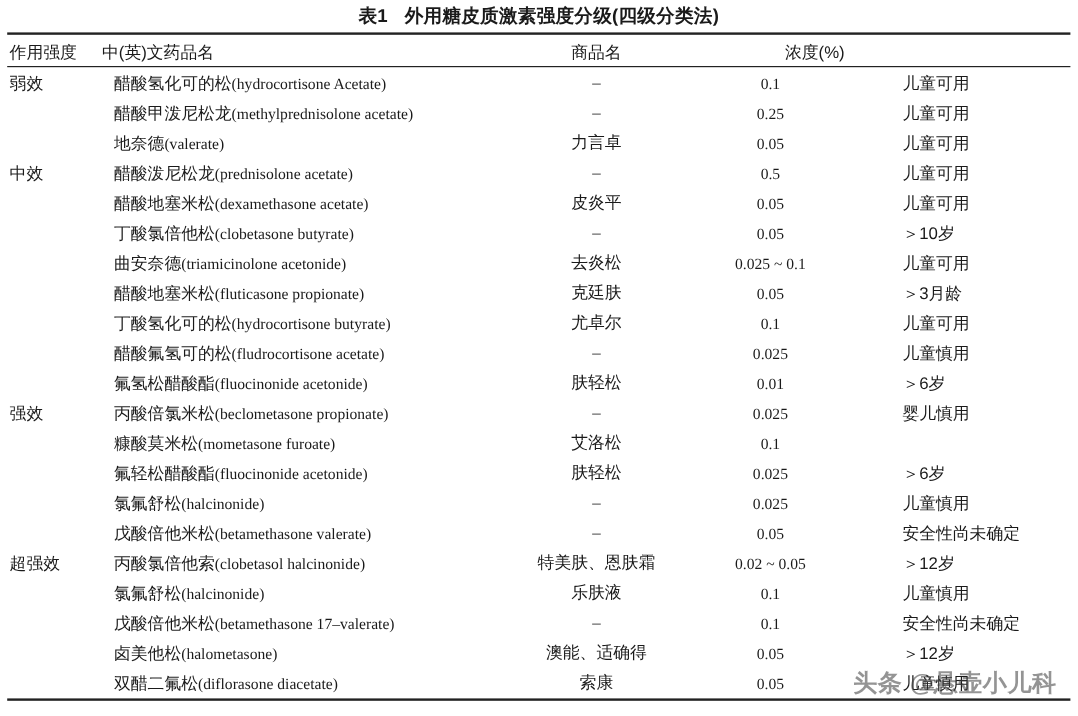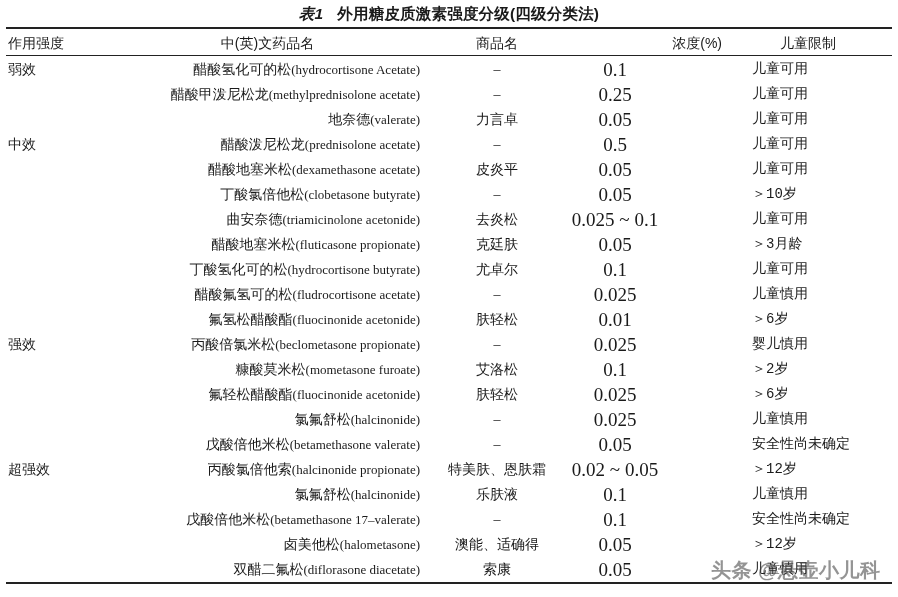--- a/index.html
+++ b/index.html
@@ -32,21 +32,20 @@
     width: 898px;
     text-align: center;
     font-size: 15.5px;
     line-height: 21px;
     letter-spacing: 0.2px;
     white-space: nowrap;
   }
   .caption .cap-label {
     font-weight: bold;
     font-family: "Liberation Sans", "DejaVu Sans", sans-serif;
-    font-style: italic;
   }
   .caption .cap-gap {
     display: inline-block;
     width: 14px;
   }
   .caption .cap-title {
     font-family: "Liberation Sans", "DejaVu Sans", sans-serif;
     font-weight: bold;
   }
 
@@ -70,23 +69,23 @@
     height: 21px;
   }
   .thead .th {
     position: absolute;
     font-size: 14px;
     line-height: 21px;
     white-space: nowrap;
     font-family: "Liberation Sans", "DejaVu Sans", sans-serif;
   }
   .th-strength { left: 8px;   text-align: center; }
-  .th-drug     { left: 105px;  width: 325px; text-align: center; }
+  .th-drug     { left: 85px;  width: 325px; text-align: left; }
   .th-trade    { left: 422px; width: 150px; text-align: center; }
-  .th-conc     { left: 572px; width: 150px; text-align: right; }
+  .th-conc     { left: 604px; width: 150px; text-align: center; }
   .th-restrict { left: 724px; width: 168px; text-align: center; }
 
   
   .tbody {
     position: absolute;
     left: 0;
     top: 57px;
     width: 898px;
   }
   .row {
@@ -102,47 +101,47 @@
   }
   .c-strength {
     left: 8px;
     width: 84px;
     text-align: left;
     font-family: "Liberation Sans", "DejaVu Sans", sans-serif;
   }
   .c-drug {
     left: 95px;
     width: 325px;
-    text-align: right;
+    text-align: left;
     font-family: "Liberation Sans", "DejaVu Sans", sans-serif;
   }
   .c-drug .latin {
     font-family: "Liberation Serif", "DejaVu Serif", serif;
     font-size: 13px;
   }
   .c-trade {
     left: 422px;
     width: 150px;
     text-align: center;
     font-family: Liberation Serif, serif;
   }
   .c-conc {
-    left: 540px;
+    left: 567px;
     width: 150px;
     text-align: center;
     font-family: "Liberation Serif", "DejaVu Serif", serif;
-    font-size: 19px;
+    font-size: 13px;
   }
   .c-restrict {
     left: 724px;
     width: 168px;
     text-align: left;
     padding-left: 28px;
     box-sizing: border-box;
-    font-family: Liberation Mono, monospace;
+    font-family: Liberation Sans, sans-serif;
   }
   .dash {
     font-family: "Liberation Serif", "DejaVu Serif", serif;
   }
 
   
   .watermark {
     position: absolute;
     left: 711px;
     top: 555px;
@@ -169,21 +168,20 @@
 
   <div class="rule rule-top"></div>
   <div class="rule rule-header"></div>
   <div class="rule rule-bottom"></div>
 
   <div class="thead">
     <div class="th th-strength">作用强度</div>
     <div class="th th-drug">中(英)文药品名</div>
     <div class="th th-trade">商品名</div>
     <div class="th th-conc">浓度(%)</div>
-    <div class="th th-restrict">儿童限制</div>
   </div>
 
   <div class="tbody" id="table-body">
       <div class="row">
         <div class="cell c-strength">弱效</div>
         <div class="cell c-drug"><span>醋酸氢化可的松</span><span class="latin">(hydrocortisone Acetate)</span></div>
         <div class="cell c-trade dash">–</div>
         <div class="cell c-conc">0.1</div>
         <div class="cell c-restrict">儿童可用</div>
       </div>
@@ -262,21 +260,20 @@
         <div class="cell c-drug"><span>丙酸倍氯米松</span><span class="latin">(beclometasone propionate)</span></div>
         <div class="cell c-trade dash">–</div>
         <div class="cell c-conc">0.025</div>
         <div class="cell c-restrict">婴儿慎用</div>
       </div>
       <div class="row">
         <div class="cell c-strength"></div>
         <div class="cell c-drug"><span>糠酸莫米松</span><span class="latin">(mometasone furoate)</span></div>
         <div class="cell c-trade">艾洛松</div>
         <div class="cell c-conc">0.1</div>
-        <div class="cell c-restrict">＞2岁</div>
       </div>
       <div class="row">
         <div class="cell c-strength"></div>
         <div class="cell c-drug"><span>氟轻松醋酸酯</span><span class="latin">(fluocinonide acetonide)</span></div>
         <div class="cell c-trade">肤轻松</div>
         <div class="cell c-conc">0.025</div>
         <div class="cell c-restrict">＞6岁</div>
       </div>
       <div class="row">
         <div class="cell c-strength"></div>
@@ -287,21 +284,21 @@
       </div>
       <div class="row">
         <div class="cell c-strength"></div>
         <div class="cell c-drug"><span>戊酸倍他米松</span><span class="latin">(betamethasone valerate)</span></div>
         <div class="cell c-trade dash">–</div>
         <div class="cell c-conc">0.05</div>
         <div class="cell c-restrict">安全性尚未确定</div>
       </div>
       <div class="row">
         <div class="cell c-strength">超强效</div>
-        <div class="cell c-drug"><span>丙酸氯倍他索</span><span class="latin">(halcinonide propionate)</span></div>
+        <div class="cell c-drug"><span>丙酸氯倍他索</span><span class="latin">(clobetasol halcinonide)</span></div>
         <div class="cell c-trade">特美肤、恩肤霜</div>
         <div class="cell c-conc">0.02 ~ 0.05</div>
         <div class="cell c-restrict">＞12岁</div>
       </div>
       <div class="row">
         <div class="cell c-strength"></div>
         <div class="cell c-drug"><span>氯氟舒松</span><span class="latin">(halcinonide)</span></div>
         <div class="cell c-trade">乐肤液</div>
         <div class="cell c-conc">0.1</div>
         <div class="cell c-restrict">儿童慎用</div>

